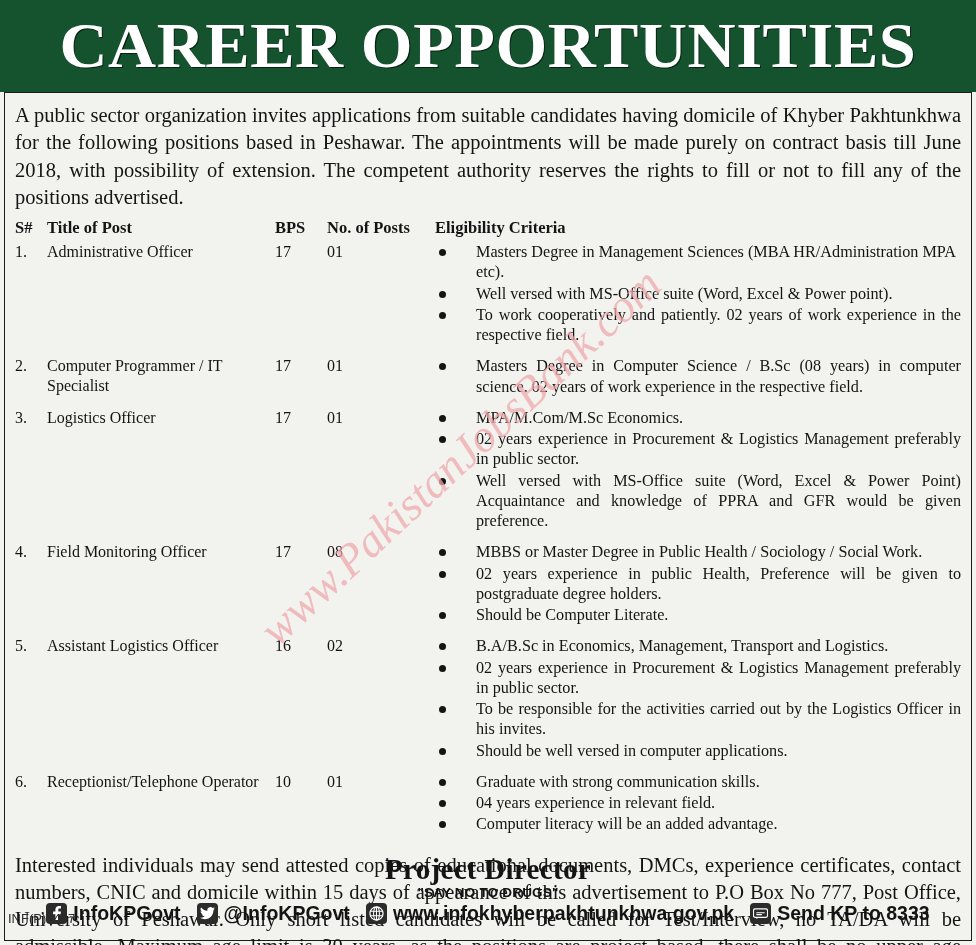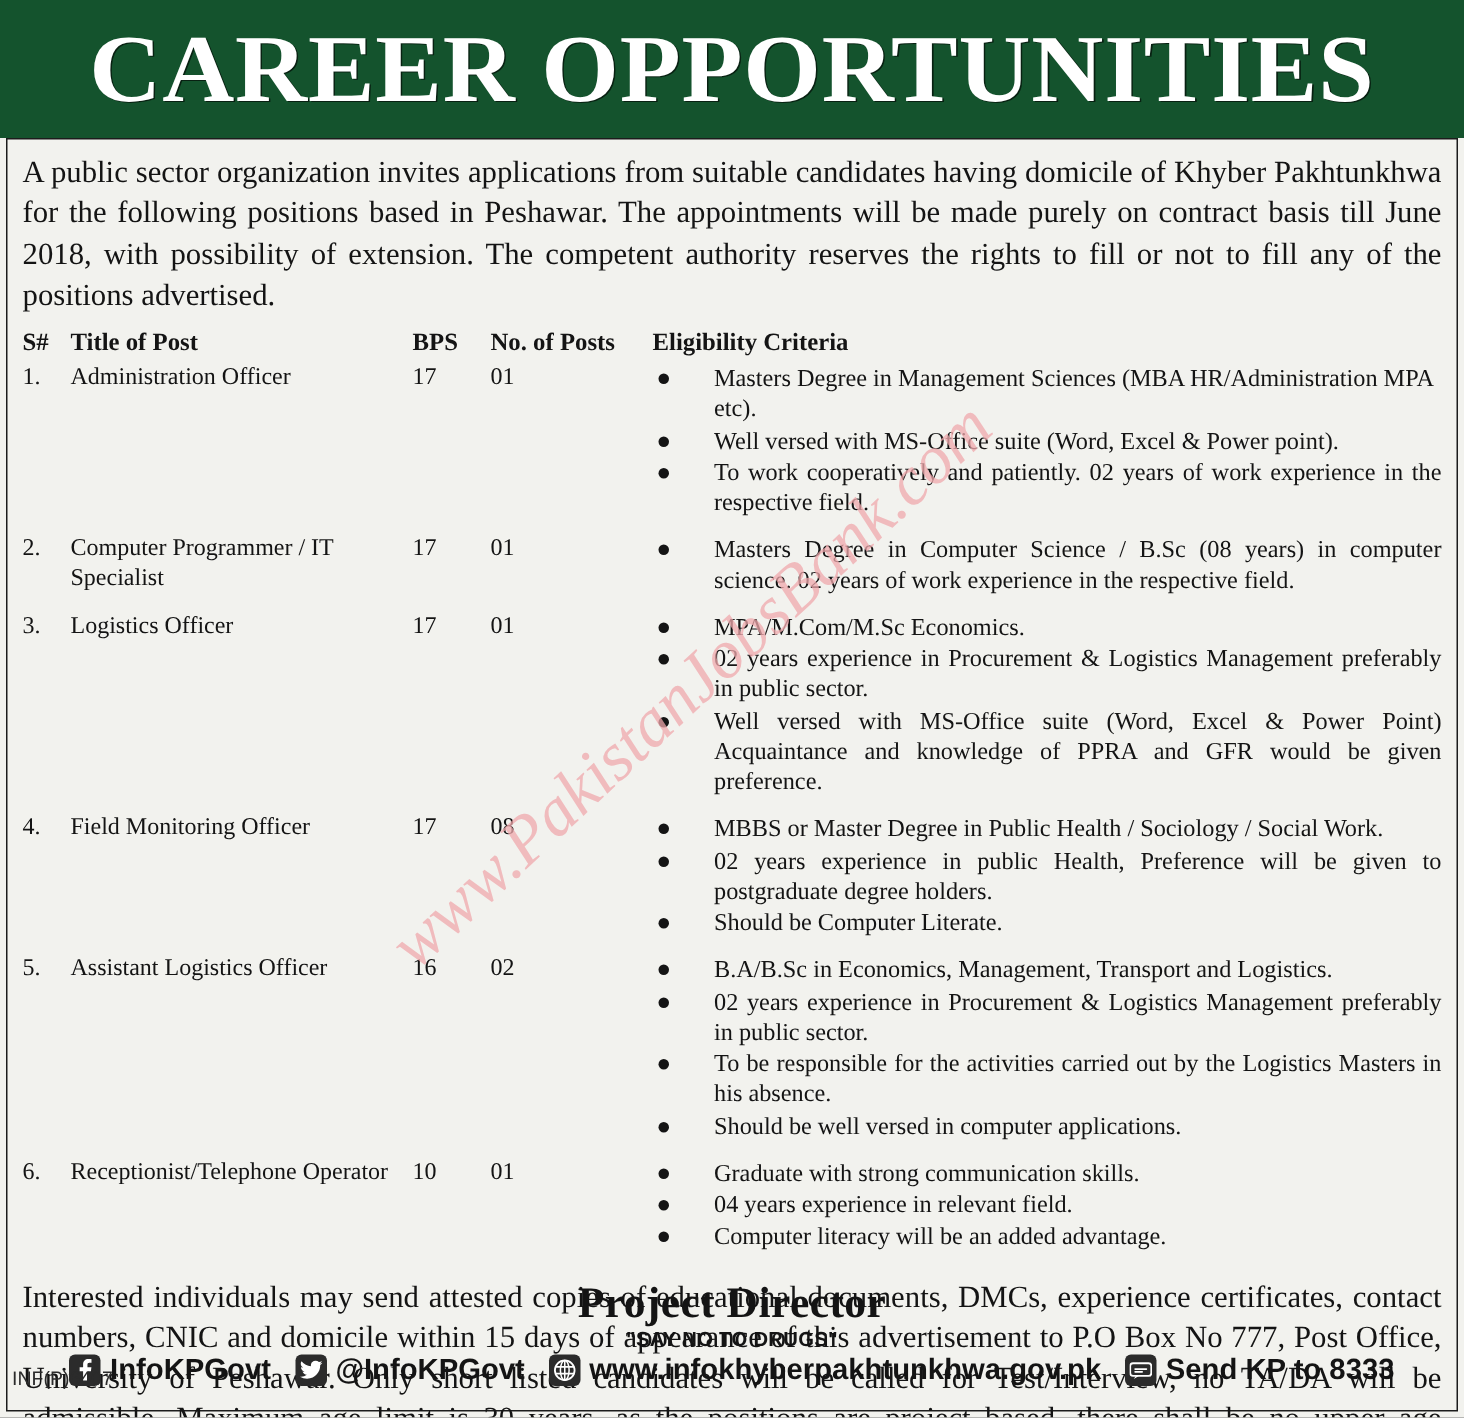--- a/index.html
+++ b/index.html
@@ -240,21 +240,21 @@
           <th>S#</th>
           <th>Title of Post</th>
           <th class="bps">BPS</th>
           <th class="posts">No. of Posts</th>
           <th>Eligibility Criteria</th>
         </tr>
       </thead>
       <tbody>
           <tr>
             <td class="sn">1.</td>
-            <td class="title">Administration Officer</td>
+            <td class="title">Administrative Officer</td>
             <td class="bps">17</td>
             <td class="posts">01</td>
             <td>
               <ul class="crit">
                 <li>Masters Degree in  Management Sciences (MBA HR/Administration MPA etc).</li>
                 <li>Well versed with MS-Office suite (Word, Excel &amp; Power point).</li>
                 <li class="just">To work cooperatively and patiently. 02 years of work experience in the respective field.</li>
               </ul>
             </td>
           </tr>
@@ -297,21 +297,21 @@
           </tr>
           <tr>
             <td class="sn">5.</td>
             <td class="title">Assistant Logistics Officer</td>
             <td class="bps">16</td>
             <td class="posts">02</td>
             <td>
               <ul class="crit">
                 <li>B.A/B.Sc in Economics, Management, Transport and Logistics.</li>
                 <li class="just">02 years experience in Procurement &amp; Logistics Management preferably in public sector.</li>
-                <li class="just">To be responsible for the activities carried out by the Logistics Masters in his absence.</li>
+                <li class="just">To be responsible for the activities carried out by the Logistics Officer in his invites.</li>
                 <li>Should be well versed in computer applications.</li>
               </ul>
             </td>
           </tr>
           <tr>
             <td class="sn">6.</td>
             <td class="title">Receptionist/Telephone Operator</td>
             <td class="bps">10</td>
             <td class="posts">01</td>
             <td>

